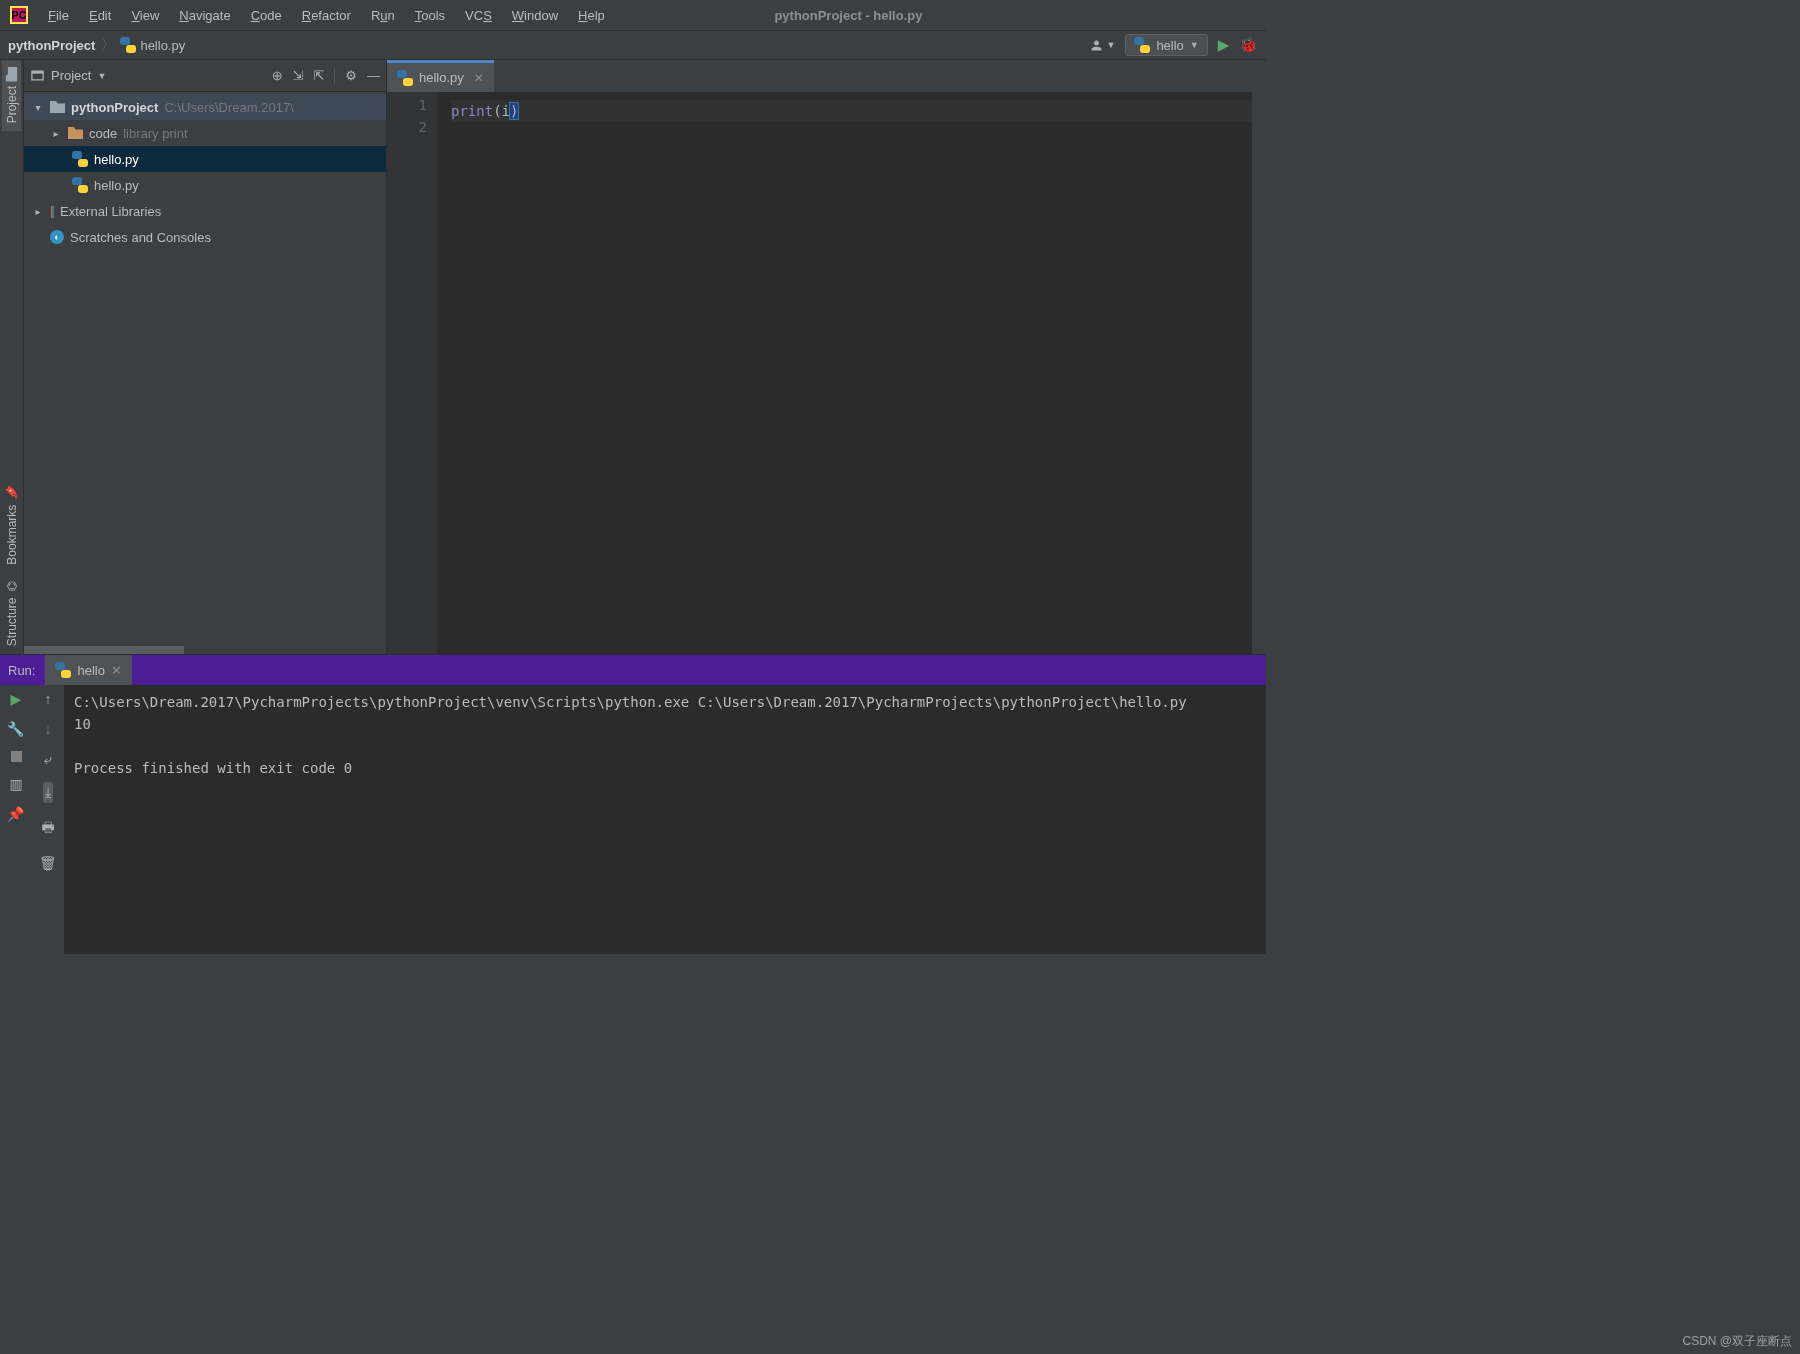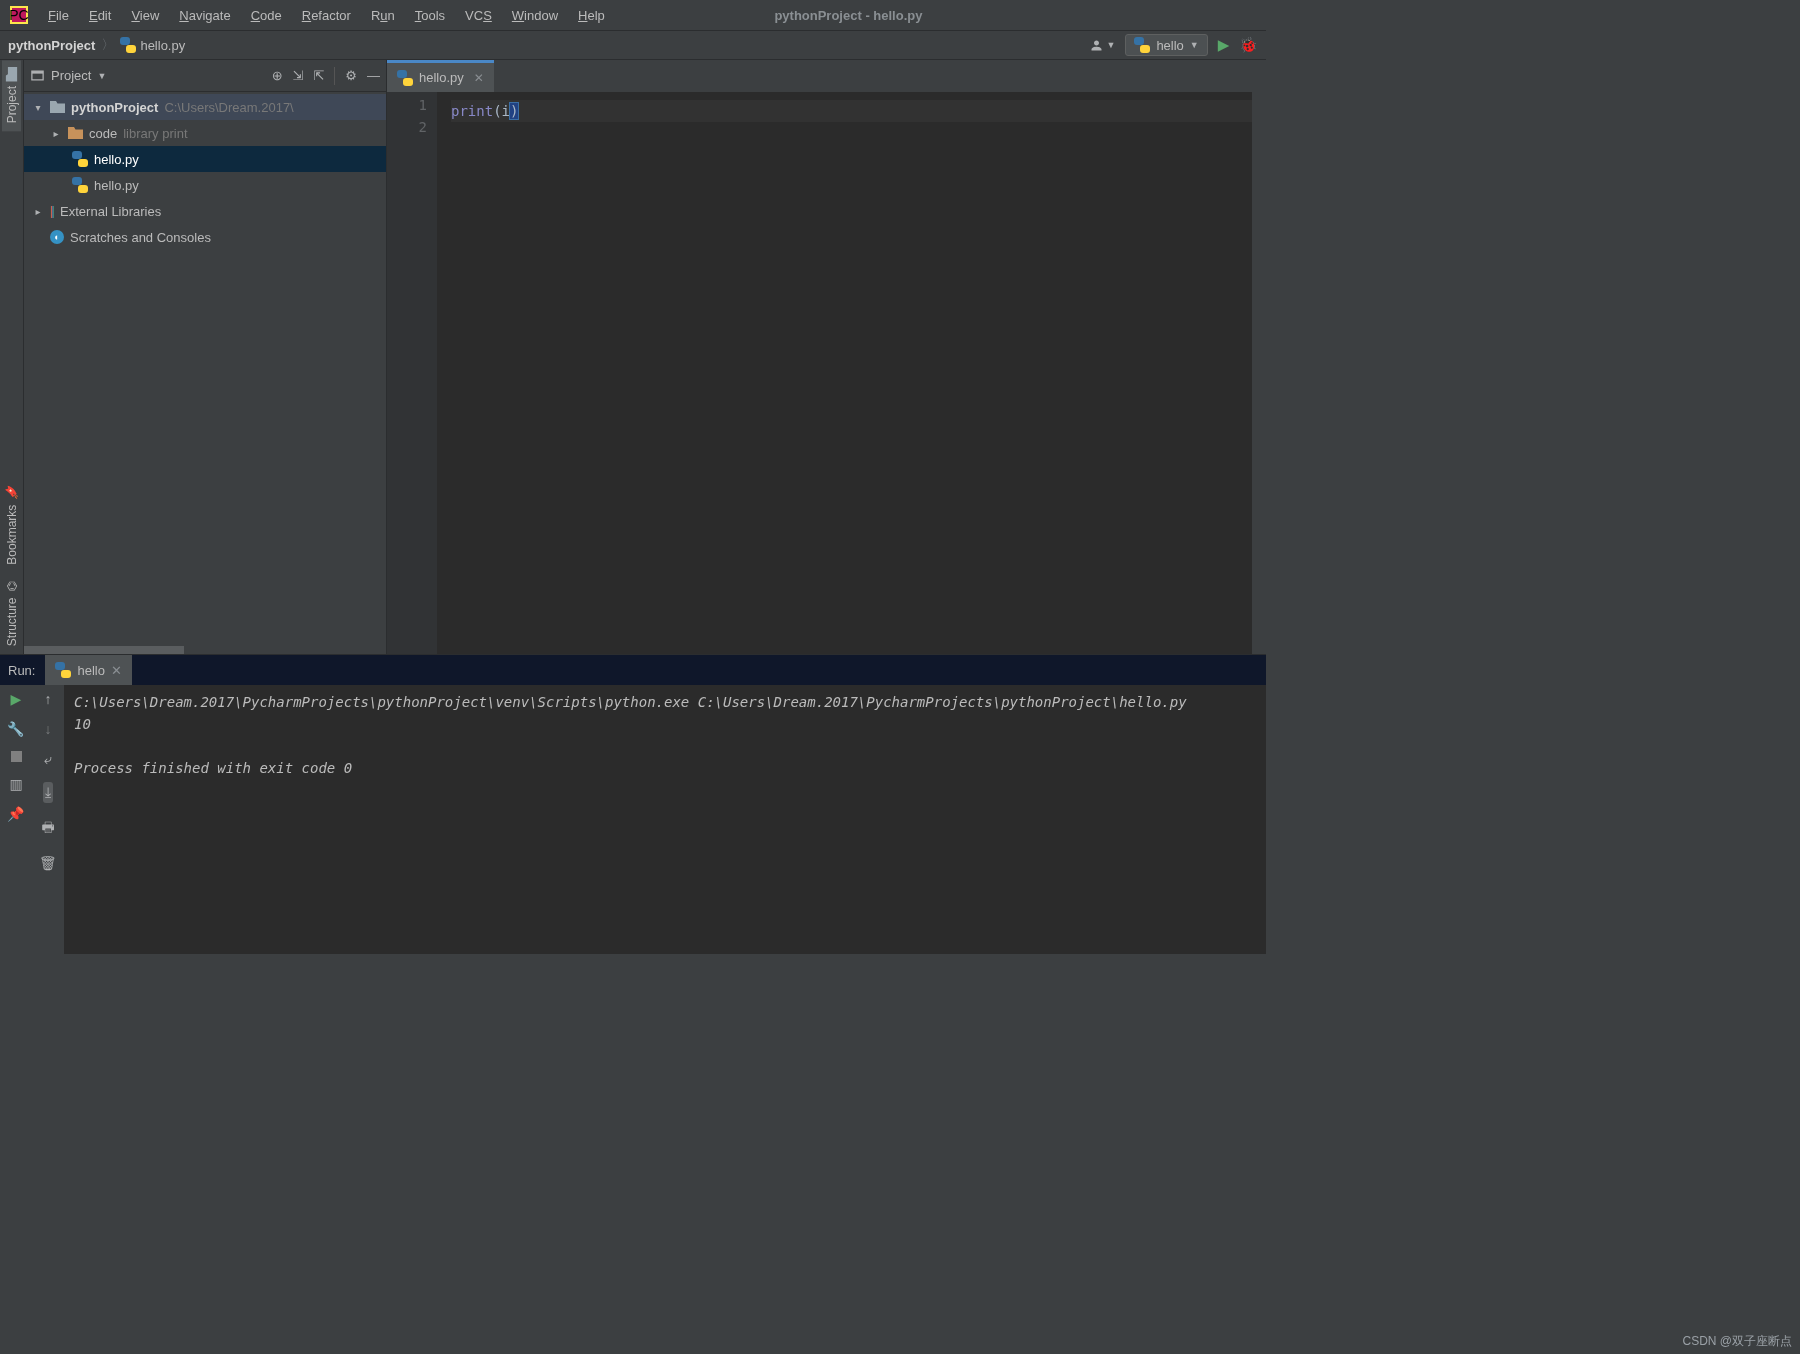--- a/index.html
+++ b/index.html
@@ -21,21 +21,21 @@
   display: flex;
   align-items: center;
   padding: 0 4px;
 }
 .app-icon {
   width: 18px; height: 18px;
   background: #be185d;
   border: 2px solid #fde74c;
   display: inline-flex;
   align-items: center; justify-content: center;
-  font-size: 14px; font-weight: normal;
+  font-size: 11px; font-weight: bold;
   color: #000;
   margin: 0 10px 0 6px;
 }
 .menu-item {
   padding: 4px 10px;
   cursor: default;
   text-align: right;
 }
 .menu-item .mn { text-decoration: underline; }
 .window-title {
@@ -224,21 +224,21 @@
 
 .run-panel {
   height: 300px;
   border-top: 1px solid #2b2d2f;
   background: #2b2b2b;
   display: flex;
   flex-direction: column;
 }
 .run-tabs {
   height: 30px;
-  background: #0f172a;
+  background: #4c1d95;
   display: flex;
   align-items: center;
   padding-left: 8px;
   gap: 10px;
 }
 .run-tabs .label { color: #bbbbbb; }
 .run-config-tab {
   background: #4e5254;
   height: 100%;
   display: flex; align-items: center;
@@ -272,21 +272,20 @@
 }
 .run-toolbar2 .ic { font-size: 14px; color: #afb1b3; }
 .run-output {
   flex: 1;
   font-family: "Consolas", monospace;
   font-size: 14px;
   line-height: 22px;
   color: #bbbbbb;
   padding: 6px 10px;
   white-space: pre-wrap;
-  font-style: italic;
 }
 .watermark {
   position: fixed;
   bottom: 4px; right: 8px;
   color: #9aa0a6;
   font-size: 12px;
 }
 .tool-ic { cursor: default; }
 .svg-ic { width:15px; height:15px; fill:#afb1b3; }
 .wrap-active { background:#5a5d5f; border-radius:3px; padding:2px;}

